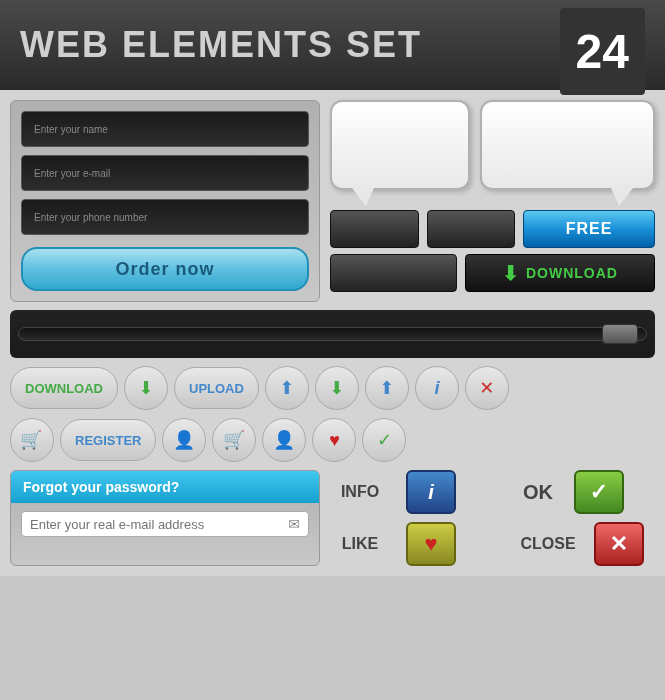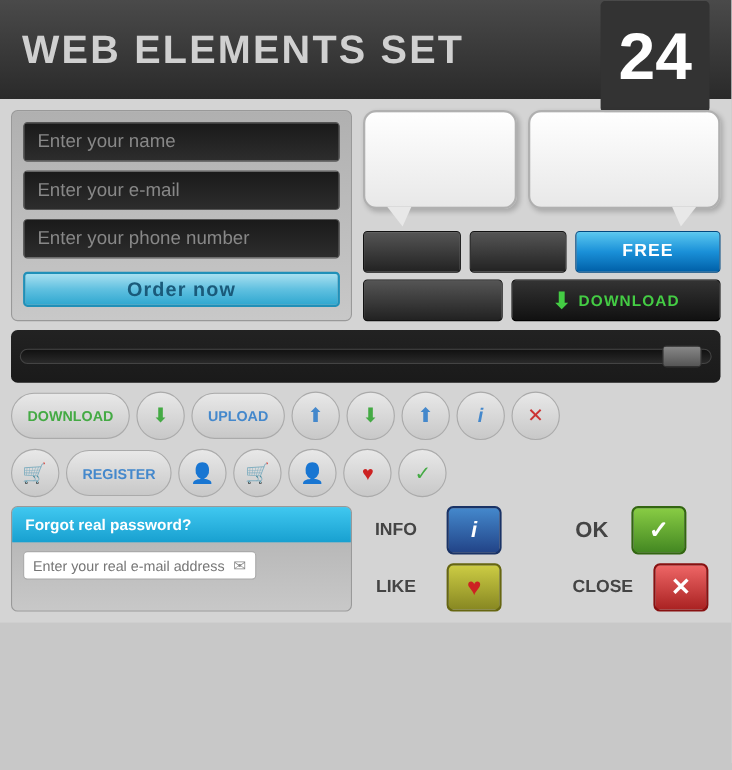--- a/index.html
+++ b/index.html
@@ -23,21 +23,21 @@
       position: relative;
     }
     .header-title {
       font-size: 36px;
       font-weight: bold;
       color: #d0d0d0;
       letter-spacing: 2px;
       text-transform: uppercase;
     }
     .header-number {
-      font-size: 60px;
+      font-size: 48px;
       font-weight: bold;
       color: #fff;
       background: #333;
       padding: 16px 16px;
       border-radius: 4px;
       margin-top: 12px;
     }
 
     
     .main {
@@ -68,31 +68,31 @@
       flex-direction: column;
       gap: 8px;
     }
     .form-input {
       width: 100%;
       height: 36px;
       background: linear-gradient(180deg, #1a1a1a 0%, #2d2d2d 100%);
       border: 1px solid #555;
       border-radius: 4px;
       color: #aaa;
-      font-size: 17px;
+      font-size: 10px;
       padding: 0 12px;
       outline: none;
     }
     .form-input::placeholder { color: #888; }
     .order-btn {
       width: 100%;
-      height: 32px;
+      height: 44px;
       background: linear-gradient(180deg, #a8e0f0 0%, #60c0e0 50%, #30a8d0 100%);
       border: 2px solid #2090b8;
-      border-radius: 4px;
+      border-radius: 16px;
       color: #1a5a7a;
       font-size: 18px;
       font-weight: bold;
       cursor: pointer;
       margin-top: 4px;
       letter-spacing: 1px;
     }
 
     
     .bubbles-area {
@@ -294,21 +294,21 @@
     .password-header {
       background: linear-gradient(180deg, #40c8f0 0%, #18a0d0 100%);
       padding: 8px 12px;
       color: #fff;
       font-size: 14px;
       font-weight: bold;
     }
     .password-body {
       padding: 8px 10px;
       display: flex;
-      flex-direction: row;
+      flex-direction: column;
       gap: 8px;
     }
     .email-input-row {
       display: flex;
       align-items: center;
       background: #fff;
       border: 1px solid #aaa;
       border-radius: 4px;
       padding: 4px 8px;
       gap: 6px;
@@ -515,21 +515,21 @@
     </div>
     <div class="icon-btn">
       <span class="icon-green">✓</span>
     </div>
   </div>
 
   <div class="bottom-section">
 
     <div class="password-panel">
       <div class="password-header">
-        <span>Forgot real password?</span>
+        <span>Forgot your password?</span>
       </div>
       <div class="password-body">
         <div class="email-input-row">
           <input class="email-input" type="email" placeholder="Enter your real e-mail address" style="">
           <span class="email-icon">✉</span>
         </div>
       </div>
     </div>
 
     <div class="info-panel">

